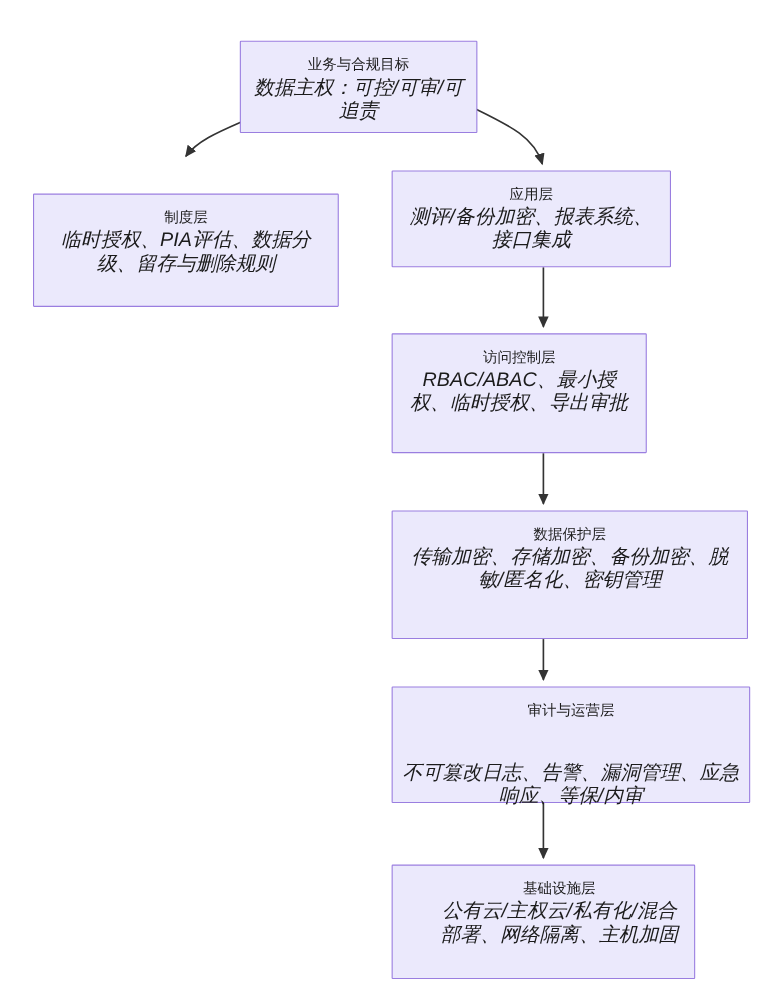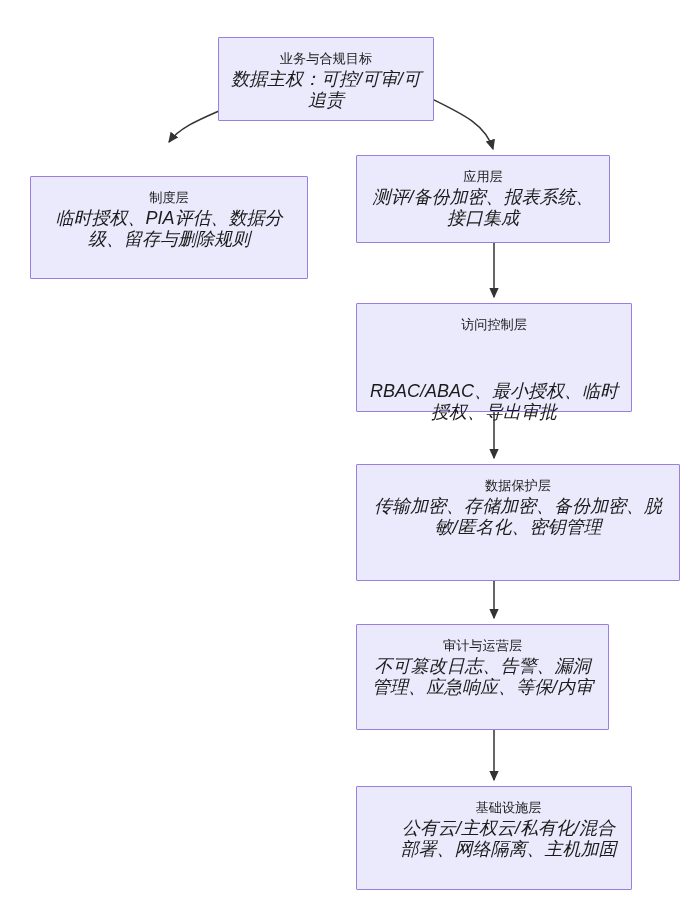--- a/index.html
+++ b/index.html
@@ -52,23 +52,23 @@
     color: #1b1b1b;
     text-align: center;
     padding: 0 9px;
     max-width: 100%;
     font-style: italic;
   }
   
   #node-goal      { left: 218px; top: 9px;   width: 216px; height: 84px; margin-top: 28px; }
   #node-policy    { left: 30px;  top: 148px; width: 278px; height: 103px; margin-top: 28px; }
   #node-app       { left: 356px; top: 155px; width: 254px; height: 88px; }
-  #node-access    { left: 356px; top: 303px; width: 276px; height: 109px; gap: 46px; }
+  #node-access    { left: 356px; top: 303px; width: 232px; height: 109px; }
   #node-protect   { left: 356px; top: 464px; width: 324px; height: 117px; }
-  #node-audit     { left: 356px; top: 624px; width: 253px; height: 106px; }
+  #node-audit     { left: 356px; top: 624px; width: 326px; height: 106px; gap: 36px; }
   #node-infra     { left: 356px; top: 786px; width: 276px; height: 104px; padding-left: 29px; }
 </style>
 </head>
 <body>
 
 <div id="canvas">
 
   <svg class="edges" viewBox="0 0 690 899">
     <defs>
       <marker id="arrowhead" markerWidth="9" markerHeight="9" refX="6.2" refY="3.2" orient="auto" markerUnits="strokeWidth">

